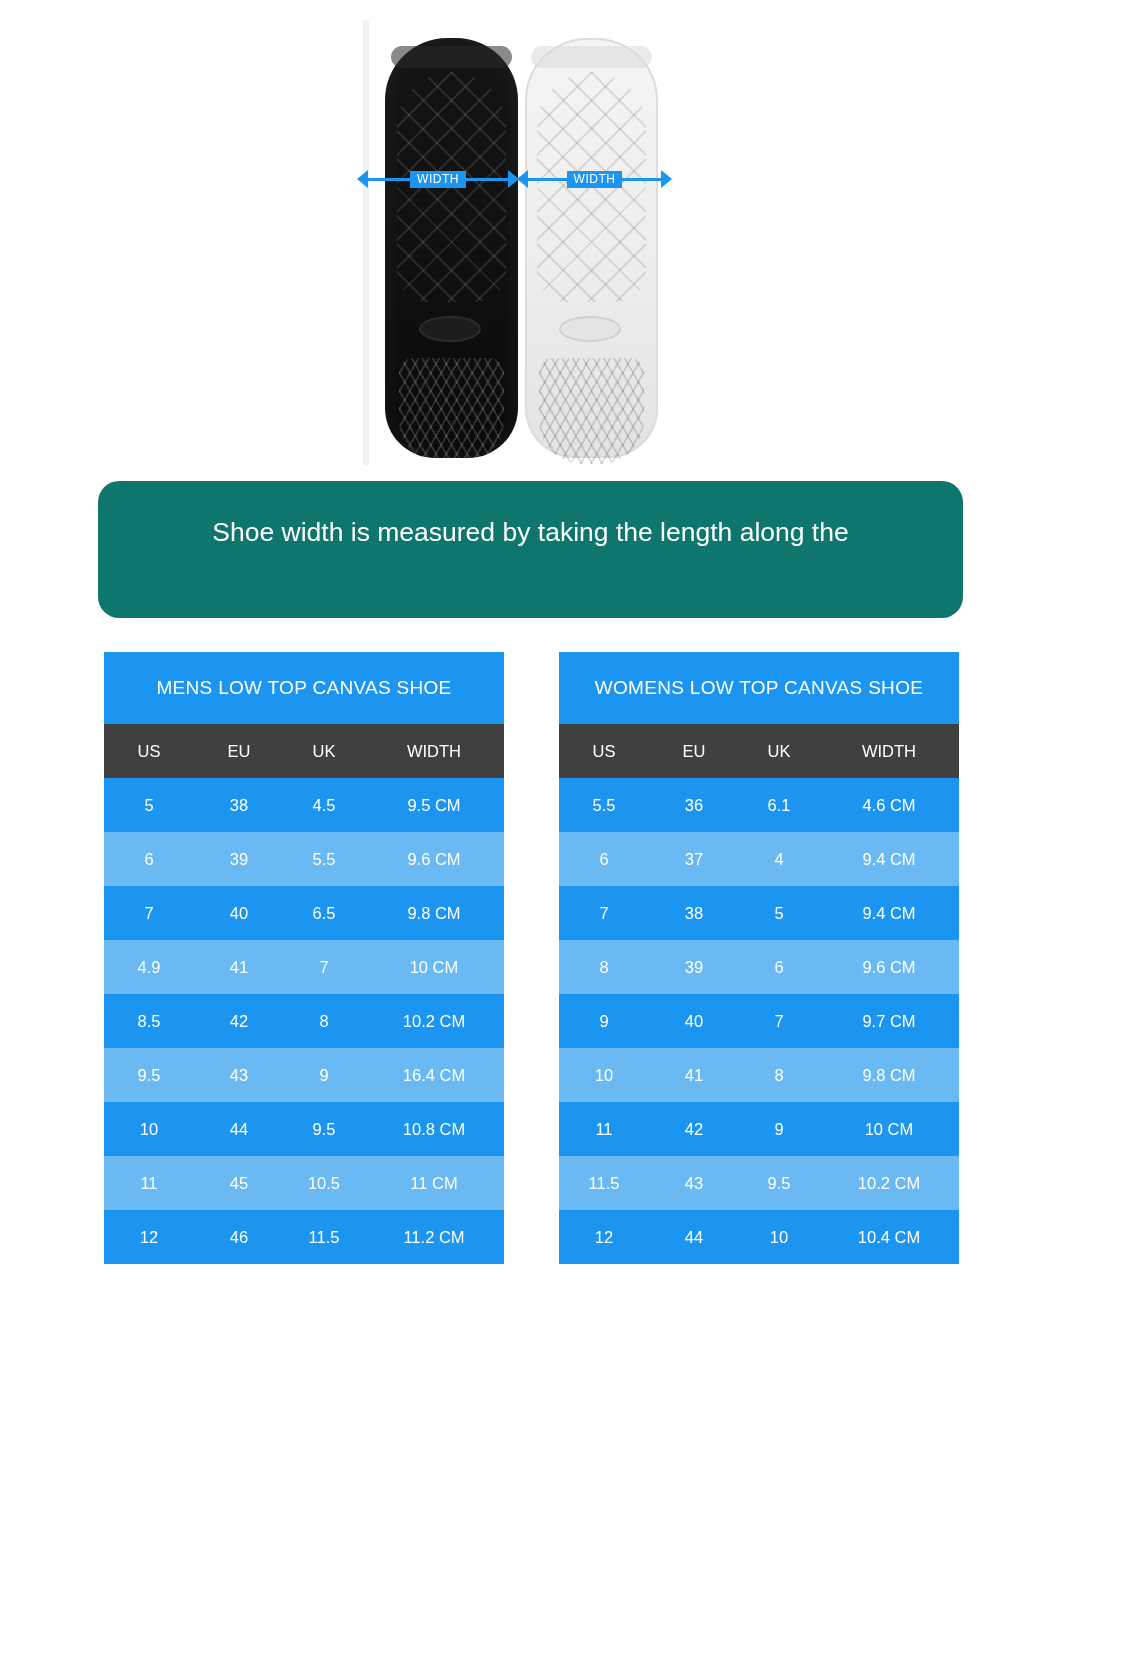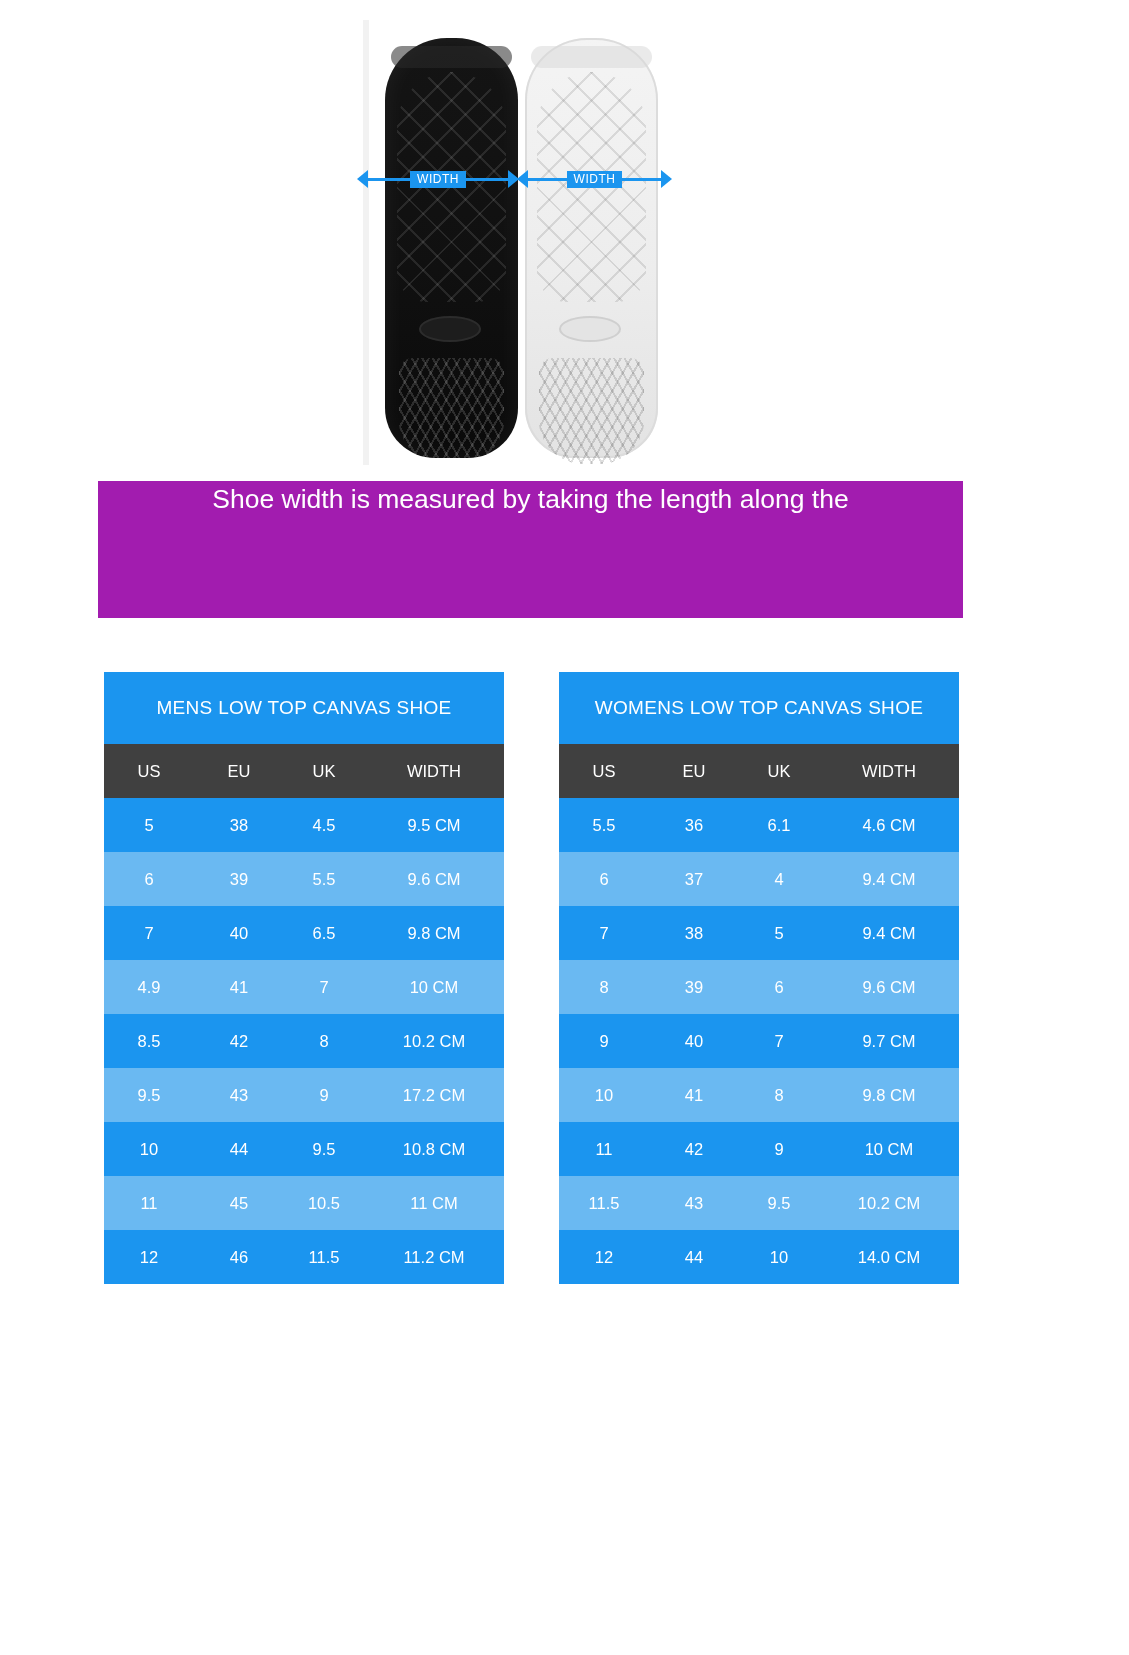--- a/index.html
+++ b/index.html
@@ -144,25 +144,27 @@
     white-space: nowrap;
   }
 
   
   .note {
     position: absolute;
     left: 98px;
     top: 481px;
     width: 865px;
     height: 137px;
-    background: #a21caf;
+    background: #0f766e;
     color: #ffffff;
     display: flex;
+    align-items: center;
     justify-content: center;
     text-align: center;
+    border-radius: 21px;
   }
   .note p {
     margin: 0;
     font-size: 26.5px;
     line-height: 36px;
     font-weight: 400;
   }
 
   
   .tables {
@@ -171,21 +173,20 @@
     top: 652px;
     width: 855px;
     display: flex;
     justify-content: space-between;
   }
   .size-table {
     width: 400px;
     border-collapse: collapse;
     table-layout: fixed;
     color: #ffffff;
-    margin-top: 20px;
   }
   .size-table caption {
     background: #1b95ef;
     font-size: 19px;
     letter-spacing: .3px;
     height: 72px;
     line-height: 72px;
     color: #ffffff;
     font-weight: 400;
   }
@@ -296,21 +297,21 @@
       <tr>
         <td>8.5</td>
         <td>42</td>
         <td>8</td>
         <td>10.2 CM</td>
       </tr>
       <tr>
         <td>9.5</td>
         <td>43</td>
         <td>9</td>
-        <td>17.2 CM</td>
+        <td>16.4 CM</td>
       </tr>
       <tr>
         <td>10</td>
         <td>44</td>
         <td>9.5</td>
         <td>10.8 CM</td>
       </tr>
       <tr>
         <td>11</td>
         <td>45</td>
@@ -388,18 +389,18 @@
       <tr>
         <td>11.5</td>
         <td>43</td>
         <td>9.5</td>
         <td>10.2 CM</td>
       </tr>
       <tr>
         <td>12</td>
         <td>44</td>
         <td>10</td>
-        <td>14.0 CM</td>
+        <td>10.4 CM</td>
       </tr>
     </tbody>
   </table>
 
 </div>
 
 </body></html>

